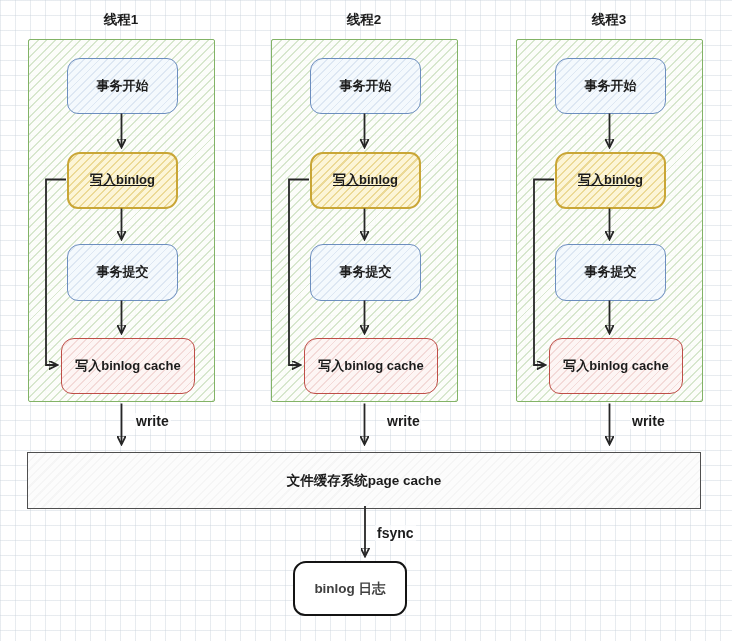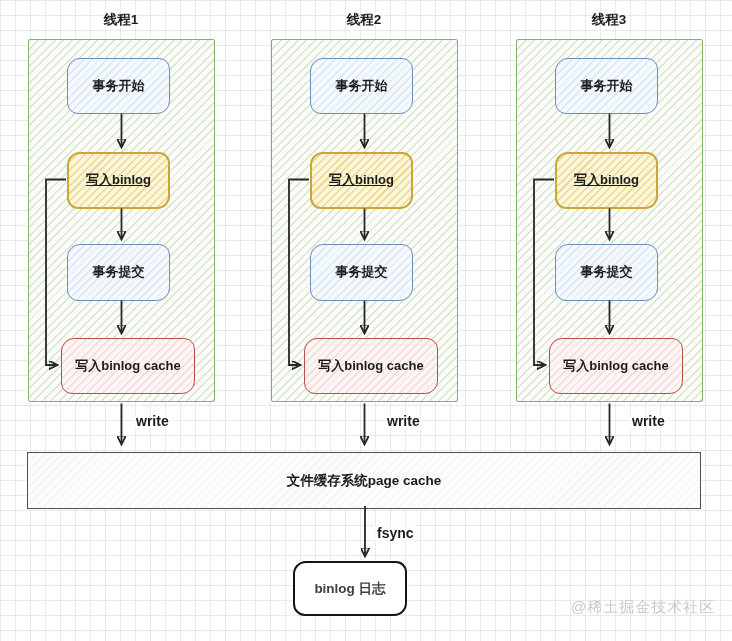--- a/index.html
+++ b/index.html
@@ -27,21 +27,21 @@
       repeating-linear-gradient(135deg, rgba(130,179,102,0.30) 0px, rgba(130,179,102,0.30) 1.4px, rgba(0,0,0,0) 1.4px, rgba(0,0,0,0) 6px),
       rgba(251,253,249,0.85);
   }
   .node{
     position:absolute;box-sizing:border-box;
     display:flex;align-items:center;justify-content:center;
     font-size:13px;font-weight:bold;color:#1b1b1b;
     text-align:center;line-height:1.1;
     border-radius:13px 11px 13px 11px;
   }
-  .node.std{left:38px;width:103px;}
+  .node.std{left:38px;width:111px;}
   .node.wide{left:32px;width:134px;}
   .n1{top:18px;height:56px;}
   .n2{top:112px;height:57px;text-decoration:underline;}
   .n3{top:204px;height:57px;}
   .n4{top:298px;height:56px;}
   .node.blue{
     border:1.7px solid var(--blue-border,#6c8ebf);
     background:
       repeating-linear-gradient(135deg, rgba(108,142,191,0.17) 0 1.3px, rgba(0,0,0,0) 1.3px 5.5px),
       var(--blue-fill,#f4f9fd);
@@ -124,21 +124,20 @@
   <div class="edge-label" style="left:375px;top:525px">fsync</div>
 
   <div class="page-cache">
     <span>文件缓存系统page cache</span>
   </div>
 
   <div class="binlog-box">
     <span>binlog 日志</span>
   </div>
 
-  <div class="watermark">@稀土掘金技术社区</div>
 
   <svg class="arrows" width="732" height="641">
     <defs>
       <marker id="ah" markerWidth="10" markerHeight="9" refX="8.5" refY="4.5" orient="auto" markerUnits="userSpaceOnUse">
         <path d="M0,0 L9,4.5 L0,9 z" fill="#222" stroke="none"></path>
       </marker>
     </defs>
     <g>
       <path d="M121.5 113.5 V147" marker-end="url(#ah)"></path>
       <path d="M121.5 208.5 V239" marker-end="url(#ah)"></path>

